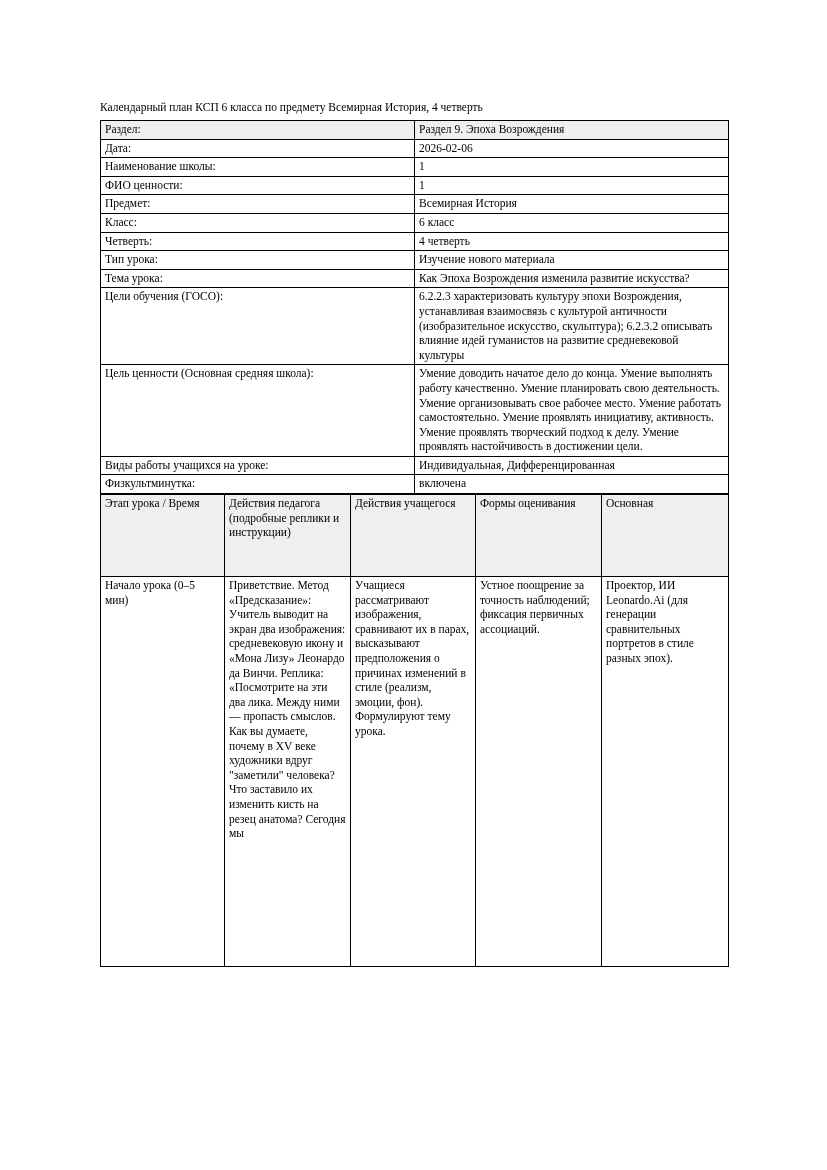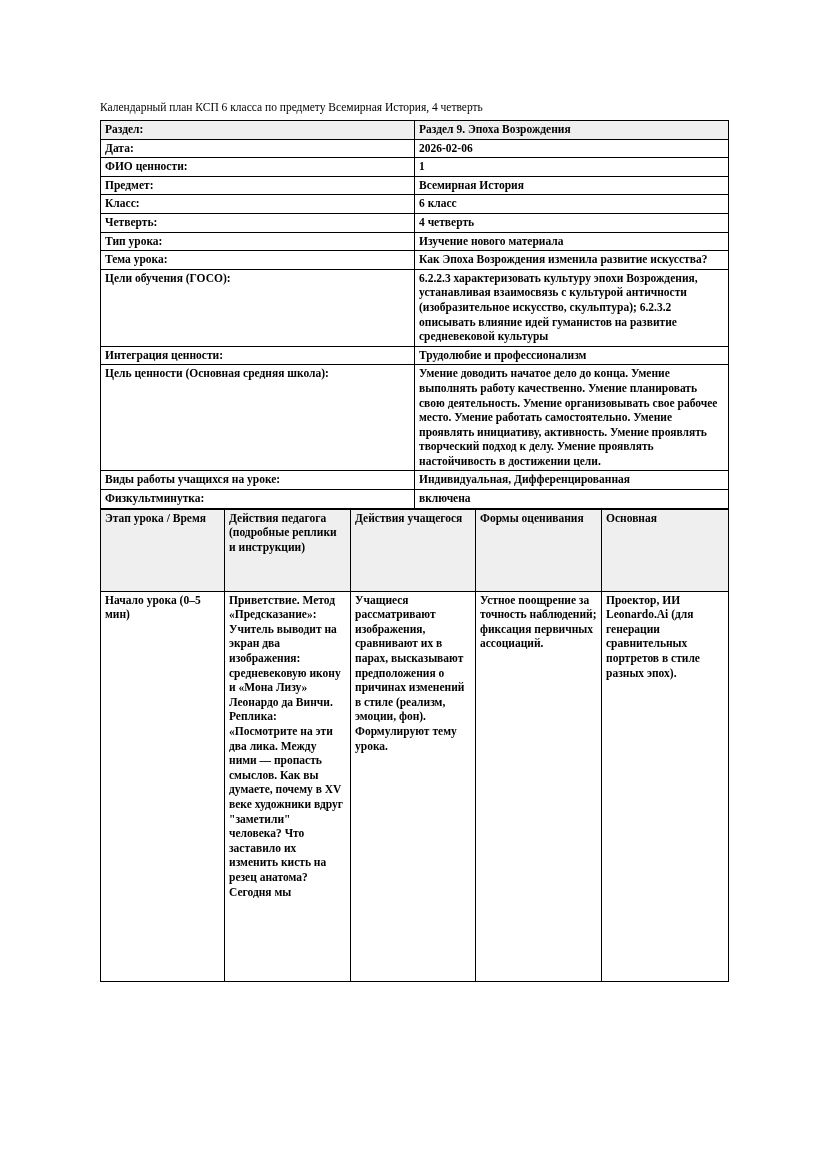--- a/index.html
+++ b/index.html
@@ -42,21 +42,21 @@
     table-layout: fixed;
     font-size: 11.5px;
     line-height: 14.6px;
   }
   table.grid td,
   table.grid th {
     border: 1px solid #000000;
     padding: 1px 4px 2px 4px;
     vertical-align: top;
     text-align: left;
-    font-weight: bold;
+    font-weight: normal;
     word-wrap: break-word;
     overflow-wrap: break-word;
   }
   table.grid tr.shaded > td,
   table.grid tr.shaded > th {
     background: #efefef;
   }
 
   
   table.info col.c-label { width: 314px; }
@@ -108,20 +108,24 @@
       <tbody>
         <tr class="shaded">
           <td>Раздел:</td>
           <td>Раздел 9. Эпоха Возрождения</td>
         </tr>
         <tr>
           <td>Дата:</td>
           <td>2026-02-06</td>
         </tr>
         <tr>
+          <td>Наименование школы:</td>
+          <td>1</td>
+        </tr>
+        <tr>
           <td>ФИО ценности:</td>
           <td>1</td>
         </tr>
         <tr>
           <td>Предмет:</td>
           <td>Всемирная История</td>
         </tr>
         <tr>
           <td>Класс:</td>
           <td>6 класс</td>
@@ -134,24 +138,20 @@
           <td>Тип урока:</td>
           <td>Изучение нового материала</td>
         </tr>
         <tr>
           <td>Тема урока:</td>
           <td>Как Эпоха Возрождения изменила развитие искусства?</td>
         </tr>
         <tr>
           <td>Цели обучения (ГОСО):</td>
           <td>6.2.2.3 характеризовать культуру эпохи Возрождения, устанавливая взаимосвязь с культурой античности (изобразительное искусство, скульптура); 6.2.3.2 описывать влияние идей гуманистов на развитие средневековой культуры</td>
-        </tr>
-        <tr>
-          <td>Интеграция ценности:</td>
-          <td>Трудолюбие и профессионализм</td>
         </tr>
         <tr>
           <td>Цель ценности (Основная средняя школа):</td>
           <td>Умение доводить начатое дело до конца. Умение выполнять работу качественно. Умение планировать свою деятельность. Умение организовывать свое рабочее место. Умение работать самостоятельно. Умение проявлять инициативу, активность. Умение проявлять творческий подход к делу. Умение проявлять настойчивость в достижении цели.</td>
         </tr>
         <tr>
           <td>Виды работы учащихся на уроке:</td>
           <td>Индивидуальная, Дифференцированная</td>
         </tr>
         <tr>

